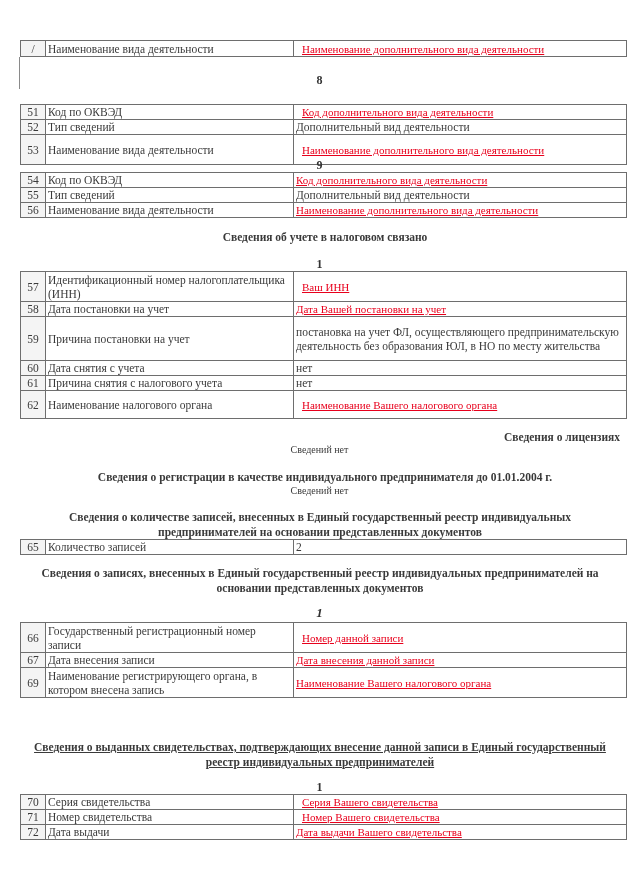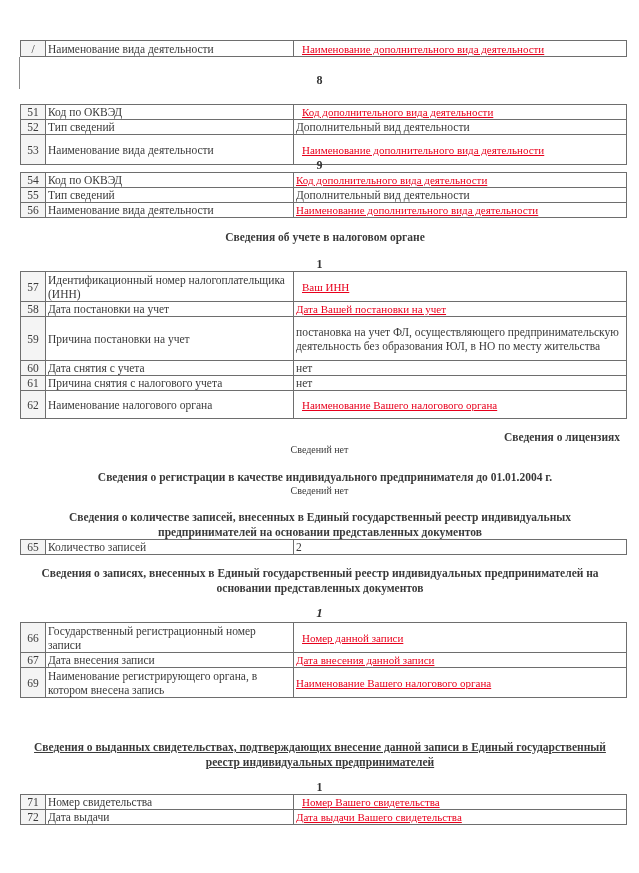--- a/index.html
+++ b/index.html
@@ -92,21 +92,21 @@
     <td class="val">Дополнительный вид деятельности</td>
   </tr>
   <tr style="height:14px;">
     <td class="num">56</td>
     <td class="lbl">Наименование вида деятельности</td>
     <td class="val red tight">Наименование дополнительного вида деятельности</td>
   </tr>
 </tbody>
   </table>
 
-<div class="heading" style="top:230px;">Сведения об учете в налоговом органе</div>
+<div class="heading" style="top:230px;">Сведения об учете в налоговом связано</div>
 <div class="idx" style="top:257px;">1</div>
 <table class="tbl" style="top:271px;">
   <tbody>
       <tr style="height:30px;">
     <td class="num">57</td>
     <td class="lbl">Идентификационный номер налогоплательщика (ИНН)</td>
     <td class="val red">Ваш ИНН</td>
   </tr>
   <tr style="height:14px;">
     <td class="num">58</td>
@@ -172,20 +172,25 @@
     <td class="lbl">Наименование регистрирующего органа, в котором внесена запись</td>
     <td class="val red tight">Наименование Вашего налогового органа</td>
   </tr>
 </tbody>
   </table>
 
 <div class="heading" style="top:740px;left:20px;width:600px;text-decoration:underline;">Сведения о выданных свидетельствах, подтверждающих внесение данной записи в Единый государственный реестр индивидуальных предпринимателей</div>
 <div class="idx" style="top:780px;">1</div>
 <table class="tbl" style="top:794px;">
   <tbody>
+      <tr style="height:14px;">
+    <td class="num">70</td>
+    <td class="lbl">Серия свидетельства</td>
+    <td class="val red">Серия Вашего свидетельства</td>
+  </tr>
   <tr style="height:14px;">
     <td class="num">71</td>
     <td class="lbl">Номер свидетельства</td>
     <td class="val red">Номер Вашего свидетельства</td>
   </tr>
   <tr style="height:14px;">
     <td class="num">72</td>
     <td class="lbl">Дата выдачи</td>
     <td class="val red tight">Дата выдачи Вашего свидетельства</td>
   </tr>

